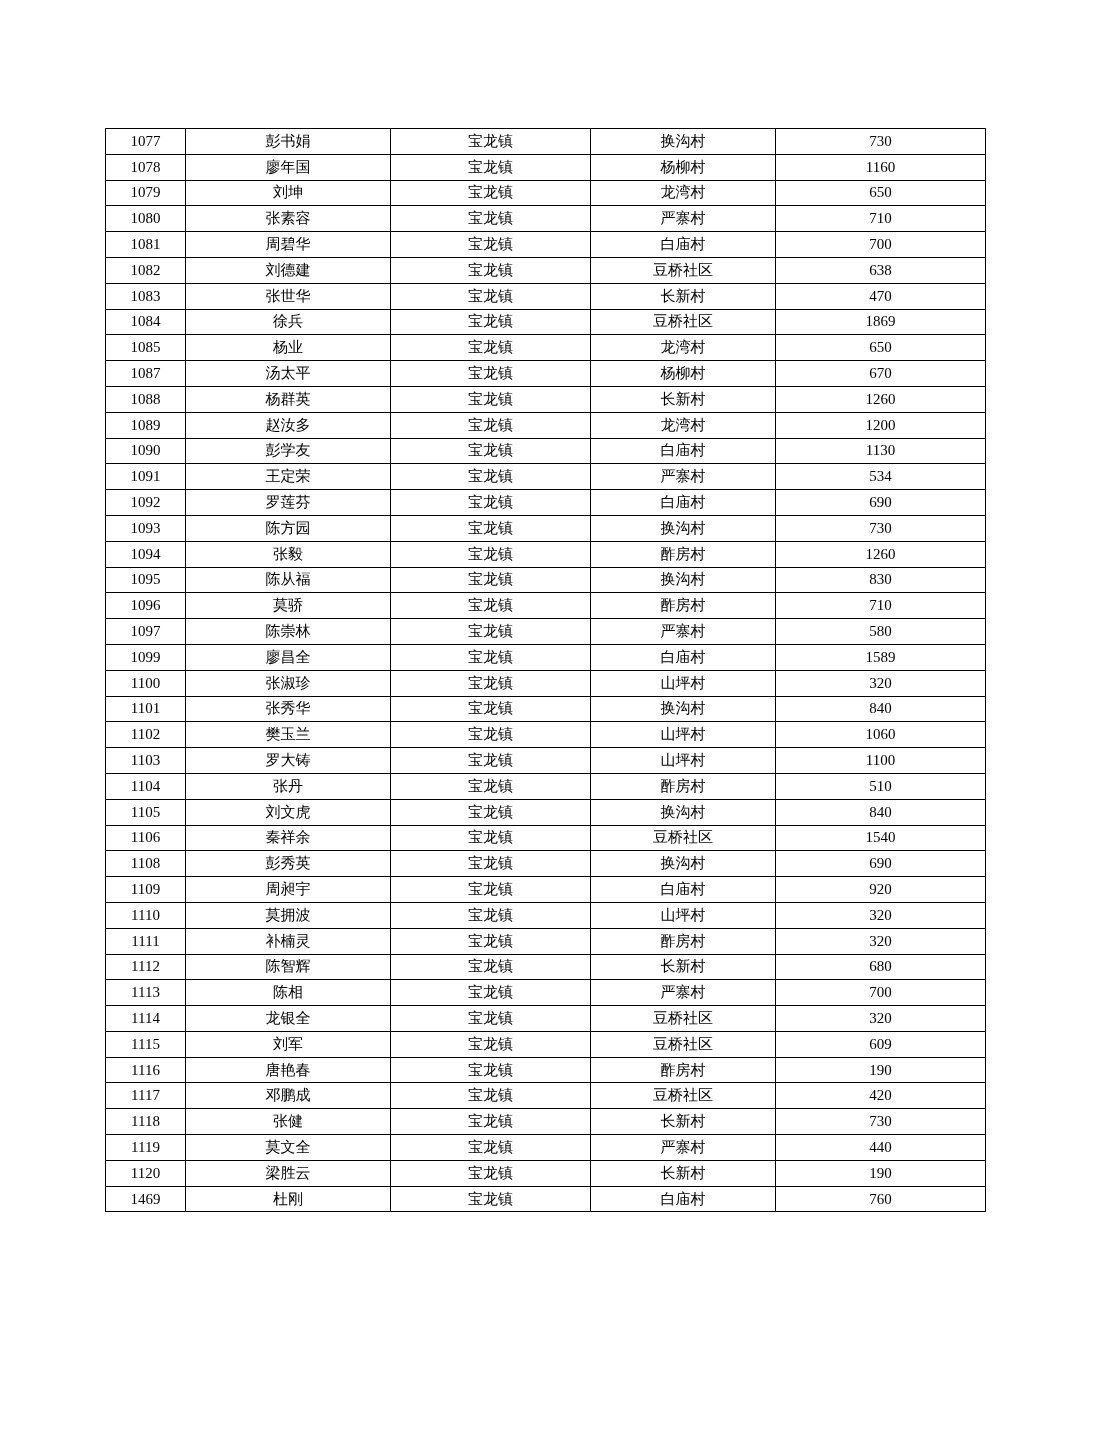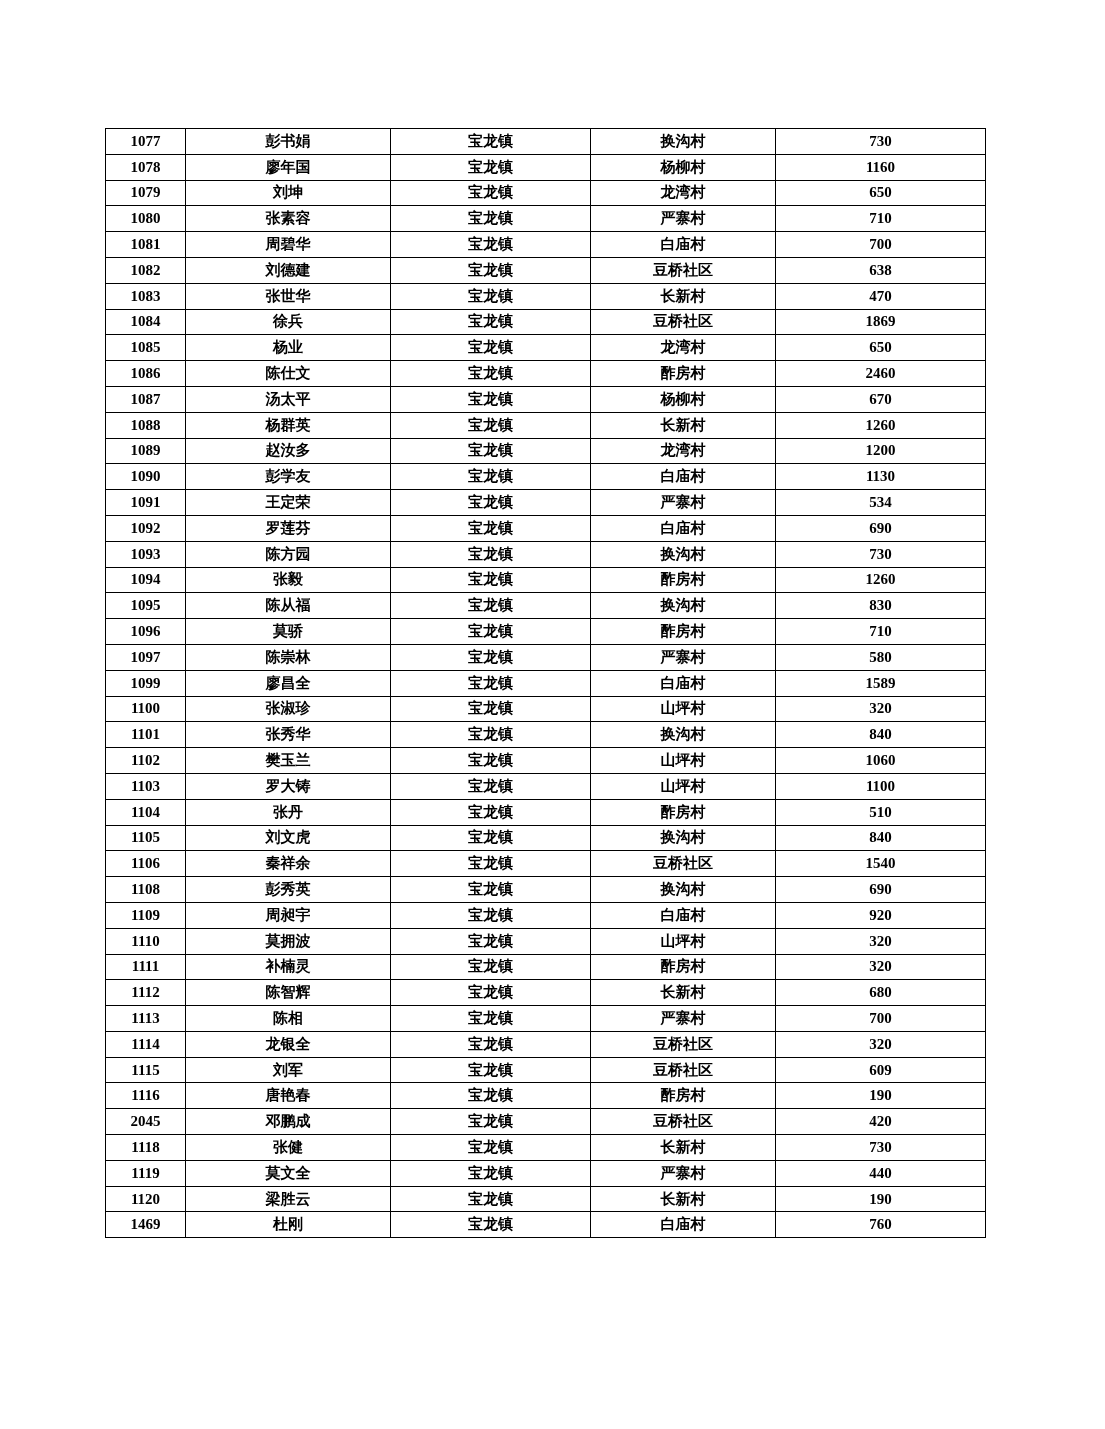--- a/index.html
+++ b/index.html
@@ -13,21 +13,20 @@
     position: relative;
     font-family: "Liberation Serif", "DejaVu Serif", serif;
     color: #000000;
   }
   .page {
     position: absolute;
     top: 0; left: 0;
     width: 1105px;
     height: 1069px;
     background: #ffffff;
-    font-weight: bold;
   }
   table.data-table {
     position: absolute;
     top: 128px;
     left: 105px;
     width: 880px;
     border-collapse: collapse;
     table-layout: fixed;
     font-size: 15px;
   }
@@ -117,27 +116,20 @@
           <td>1869</td>
         </tr>
         <tr>
           <td>1085</td>
           <td>杨业</td>
           <td>宝龙镇</td>
           <td>龙湾村</td>
           <td>650</td>
         </tr>
         <tr>
-          <td>1086</td>
-          <td>陈仕文</td>
-          <td>宝龙镇</td>
-          <td>酢房村</td>
-          <td>2460</td>
-        </tr>
-        <tr>
           <td>1087</td>
           <td>汤太平</td>
           <td>宝龙镇</td>
           <td>杨柳村</td>
           <td>670</td>
         </tr>
         <tr>
           <td>1088</td>
           <td>杨群英</td>
           <td>宝龙镇</td>
@@ -320,21 +312,21 @@
           <td>609</td>
         </tr>
         <tr>
           <td>1116</td>
           <td>唐艳春</td>
           <td>宝龙镇</td>
           <td>酢房村</td>
           <td>190</td>
         </tr>
         <tr>
-          <td>2045</td>
+          <td>1117</td>
           <td>邓鹏成</td>
           <td>宝龙镇</td>
           <td>豆桥社区</td>
           <td>420</td>
         </tr>
         <tr>
           <td>1118</td>
           <td>张健</td>
           <td>宝龙镇</td>
           <td>长新村</td>

